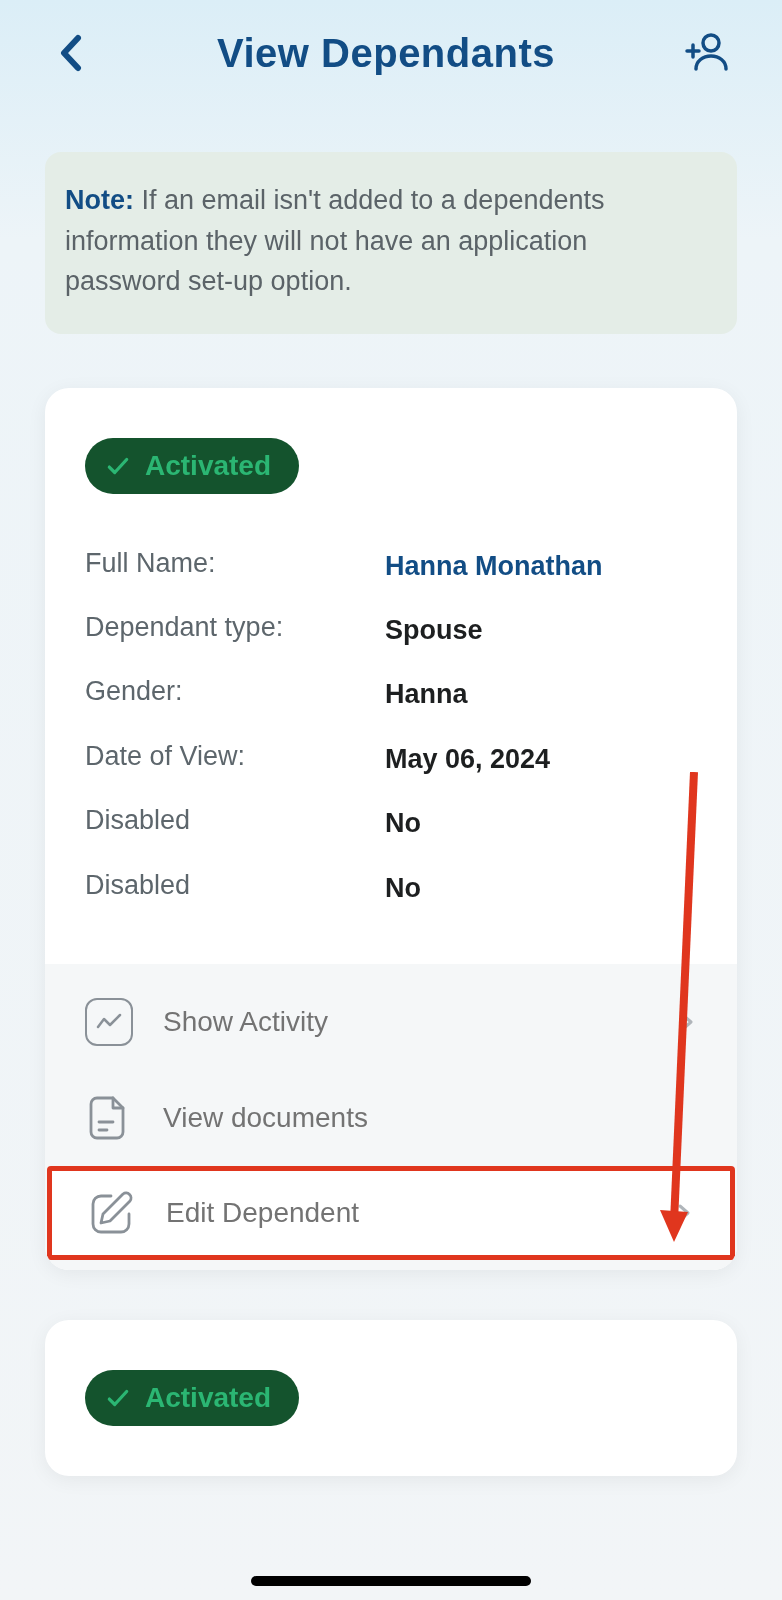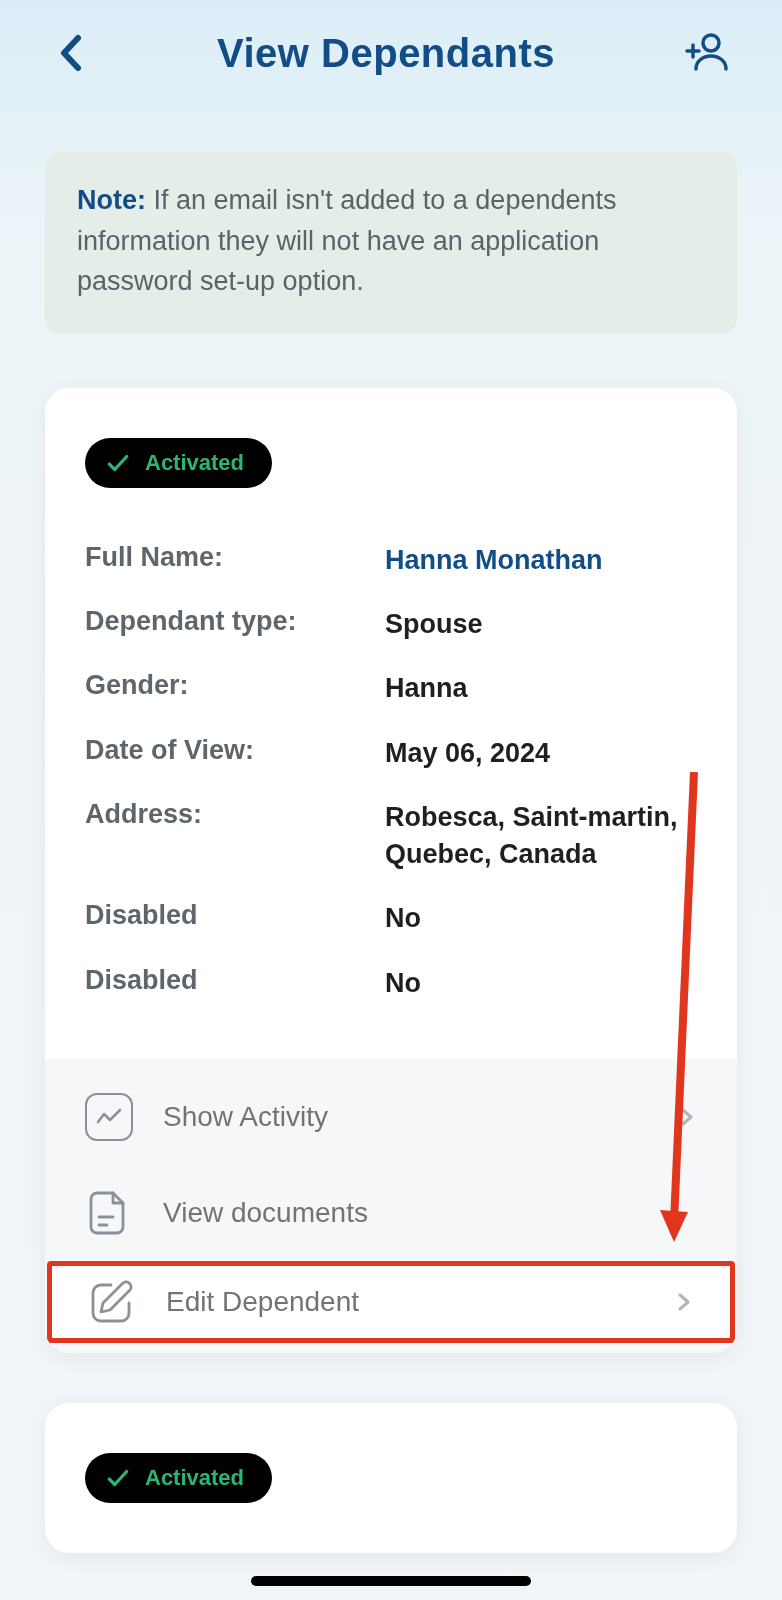--- a/index.html
+++ b/index.html
@@ -17,72 +17,72 @@
       padding: 28px 50px 24px 50px;
     }
     .back-btn { width: 40px; height: 40px; display:flex; align-items:center; justify-content:center; color:#124d85; cursor:pointer; }
     .title { font-size: 40px; font-weight: 800; color: #124d85; text-align: center; flex: 1; letter-spacing:0.5px; }
     .add-user { width: 50px; height: 50px; display:flex; align-items:center; justify-content:center; color:#124d85; cursor:pointer; }
 
     .note-box {
       margin: 50px 45px 0 45px;
       background: #e4ede7;
       border-radius: 16px;
-      padding: 28px 32px 32px 32px;
+      padding: 28px 32px 32px 20px;
       font-size: 27px;
       line-height: 1.5;
       color: #5b6368;
     }
     .note-box .note-label { font-weight: 700; color: #124d85; }
 
     .card {
       margin: 54px 45px 0 45px;
       background: #fff;
       border-radius: 24px;
       box-shadow: 0 4px 20px rgba(0,0,0,0.06);
       overflow: hidden;
     }
     .card-body { padding: 50px 40px 44px 40px; }
     .status-pill {
       display: inline-flex;
       align-items: center;
       gap: 14px;
-      background: #000000;
+      background: #14532d;
       color: #2bb673;
       font-weight: 700;
-      font-size: 22px;
+      font-size: 28px;
       padding: 12px 28px 12px 20px;
       border-radius: 999px;
       margin-bottom: 40px;
     }
     .check-icon { width: 26px; height: 26px; }
 
     .field-row { display:flex; padding: 14px 0; font-size: 27px; }
-    .field-label { flex: 0 0 300px; color: #5d666c; font-weight: 700; }
+    .field-label { flex: 0 0 300px; color: #5d666c; font-weight: 400; }
     .field-value { flex: 1; color: #1d1f20; font-weight: 700; line-height:1.35; }
     .field-value.name-val { color: #124d85; }
 
     .actions {
       background: #f5f7f8;
       padding: 10px 0;
     }
     .action-row {
       display:flex;
       align-items:center;
       padding: 24px 40px;
       gap: 30px;
       cursor:pointer;
       position:relative;
     }
     .action-row.highlighted {
       background: #fff;
       border: 5px solid #e0361e;
       border-radius: 4px;
       margin: 0 2px;
-      padding: 12px 36px;
+      padding: 18px 36px;
     }
     .action-icon-box {
       width: 48px;
       height: 48px;
       border: 2.5px solid #8a9198;
       border-radius: 12px;
       display:flex;
       align-items:center;
       justify-content:center;
       color:#8a9198;
@@ -164,24 +164,20 @@
     </div>
     <div class="field-row">
       <div class="field-label">Gender:</div>
       <div class="field-value">Hanna</div>
     </div>
     <div class="field-row">
       <div class="field-label">Date of View:</div>
       <div class="field-value">May 06, 2024</div>
     </div>
     <div class="field-row">
-      <div class="field-label">Address:</div>
-      <div class="field-value">Robesca, Saint-martin, Quebec, Canada</div>
-    </div>
-    <div class="field-row">
       <div class="field-label">Disabled</div>
       <div class="field-value">No</div>
     </div>
     <div class="field-row">
       <div class="field-label">Disabled</div>
       <div class="field-value">No</div>
     </div>
   </div>
 
   <div class="actions">

